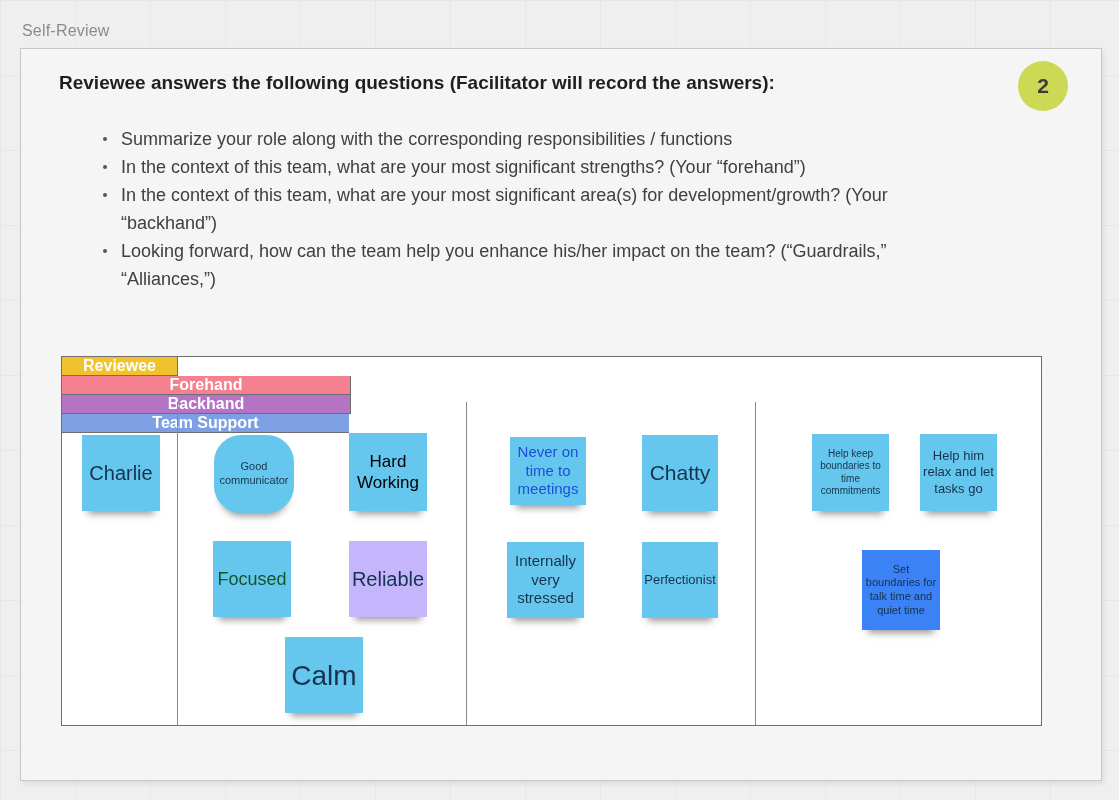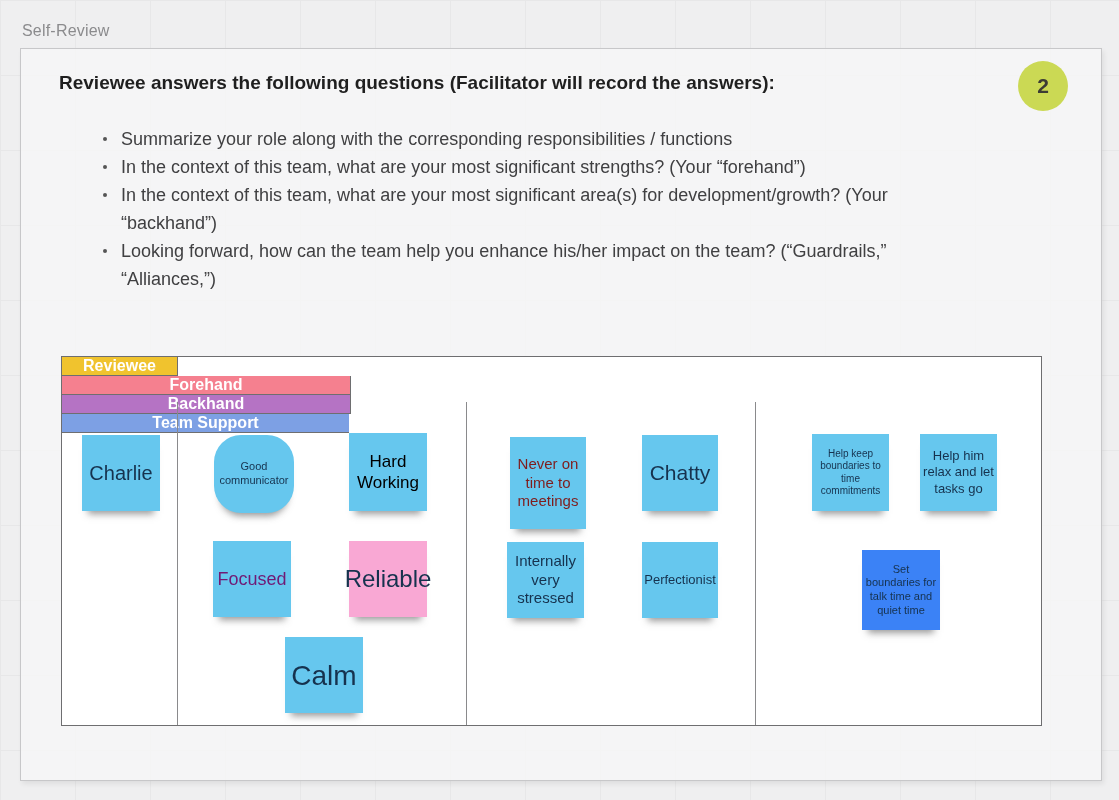--- a/index.html
+++ b/index.html
@@ -108,25 +108,25 @@
           <div class="hcell" style="width: 289px; background: rgb(245, 128, 143);">Forehand</div>
           <div class="hcell" style="width: 289px; background: rgb(181, 115, 196);">Backhand</div>
           <div class="hcell" style="width: 287px; background: rgb(125, 160, 228);">Team Support</div>
         </div>
       <div class="t-body">
           <div class="vline" style="left: 115px;"></div>
           <div class="note" style="left: 20px; top: 33px; width: 78px; height: 76px; font-size: 20px; background: rgb(102, 199, 238); color: rgb(22, 50, 78);">Charlie</div>
           <div class="vline" style="left: 404px;"></div>
           <div class="note" style="left: 152px; top: 33px; width: 80px; height: 78px; font-size: 11px; background: rgb(102, 199, 238); color: rgb(22, 50, 78); border-radius: 27px;">Good communicator</div>
           <div class="note" style="left: 287px; top: 31px; width: 78px; height: 78px; font-size: 17px; background: rgb(102, 199, 238); color: #000000;">Hard Working</div>
-          <div class="note" style="left: 151px; top: 139px; width: 78px; height: 76px; font-size: 18px; background: rgb(102, 199, 238); color: #701a75;">Focused</div>
-          <div class="note" style="left: 287px; top: 139px; width: 78px; height: 76px; font-size: 24px; background: #f9a8d4; color: rgb(22, 50, 78);">Reliable</div>
+          <div class="note" style="left: 151px; top: 139px; width: 78px; height: 76px; font-size: 18px; background: rgb(102, 199, 238); color: #14532d;">Focused</div>
+          <div class="note" style="left: 287px; top: 139px; width: 78px; height: 76px; font-size: 20px; background: #c4b5fd; color: rgb(22, 50, 78);">Reliable</div>
           <div class="note" style="left: 223px; top: 235px; width: 78px; height: 76px; font-size: 28px; background: rgb(102, 199, 238); color: rgb(22, 50, 78);">Calm</div>
           <div class="vline" style="left: 693px;"></div>
-          <div class="note" style="left: 448px; top: 35px; width: 76px; height: 92px; font-size: 15px; background: rgb(102, 199, 238); color: #7f1d1d; text-align: center;">Never on time to meetings</div>
+          <div class="note" style="left: 448px; top: 35px; width: 76px; height: 68px; font-size: 15px; background: rgb(102, 199, 238); color: #1d4ed8; text-align: center;">Never on time to meetings</div>
           <div class="note" style="left: 580px; top: 33px; width: 76px; height: 76px; font-size: 21px; background: rgb(102, 199, 238); color: rgb(22, 50, 78);">Chatty</div>
           <div class="note" style="left: 445px; top: 140px; width: 77px; height: 76px; font-size: 15px; background: rgb(102, 199, 238); color: rgb(22, 50, 78);">Internally very stressed</div>
           <div class="note" style="left: 580px; top: 140px; width: 76px; height: 76px; font-size: 13px; background: rgb(102, 199, 238); color: rgb(22, 50, 78);">Perfectionist</div>
           <div class="note" style="left: 750px; top: 32px; width: 77px; height: 77px; font-size: 10px; background: rgb(102, 199, 238); color: rgb(22, 50, 78);">Help keep boundaries to time commitments</div>
           <div class="note" style="left: 858px; top: 32px; width: 77px; height: 77px; font-size: 13px; background: rgb(102, 199, 238); color: rgb(22, 50, 78);">Help him relax and let tasks go</div>
           <div class="note" style="left: 800px; top: 148px; width: 78px; height: 80px; font-size: 11px; background: #3b82f6; color: rgb(22, 50, 78);">Set boundaries for talk time and quiet time</div>
         </div>
     </div>
 
   </div>

